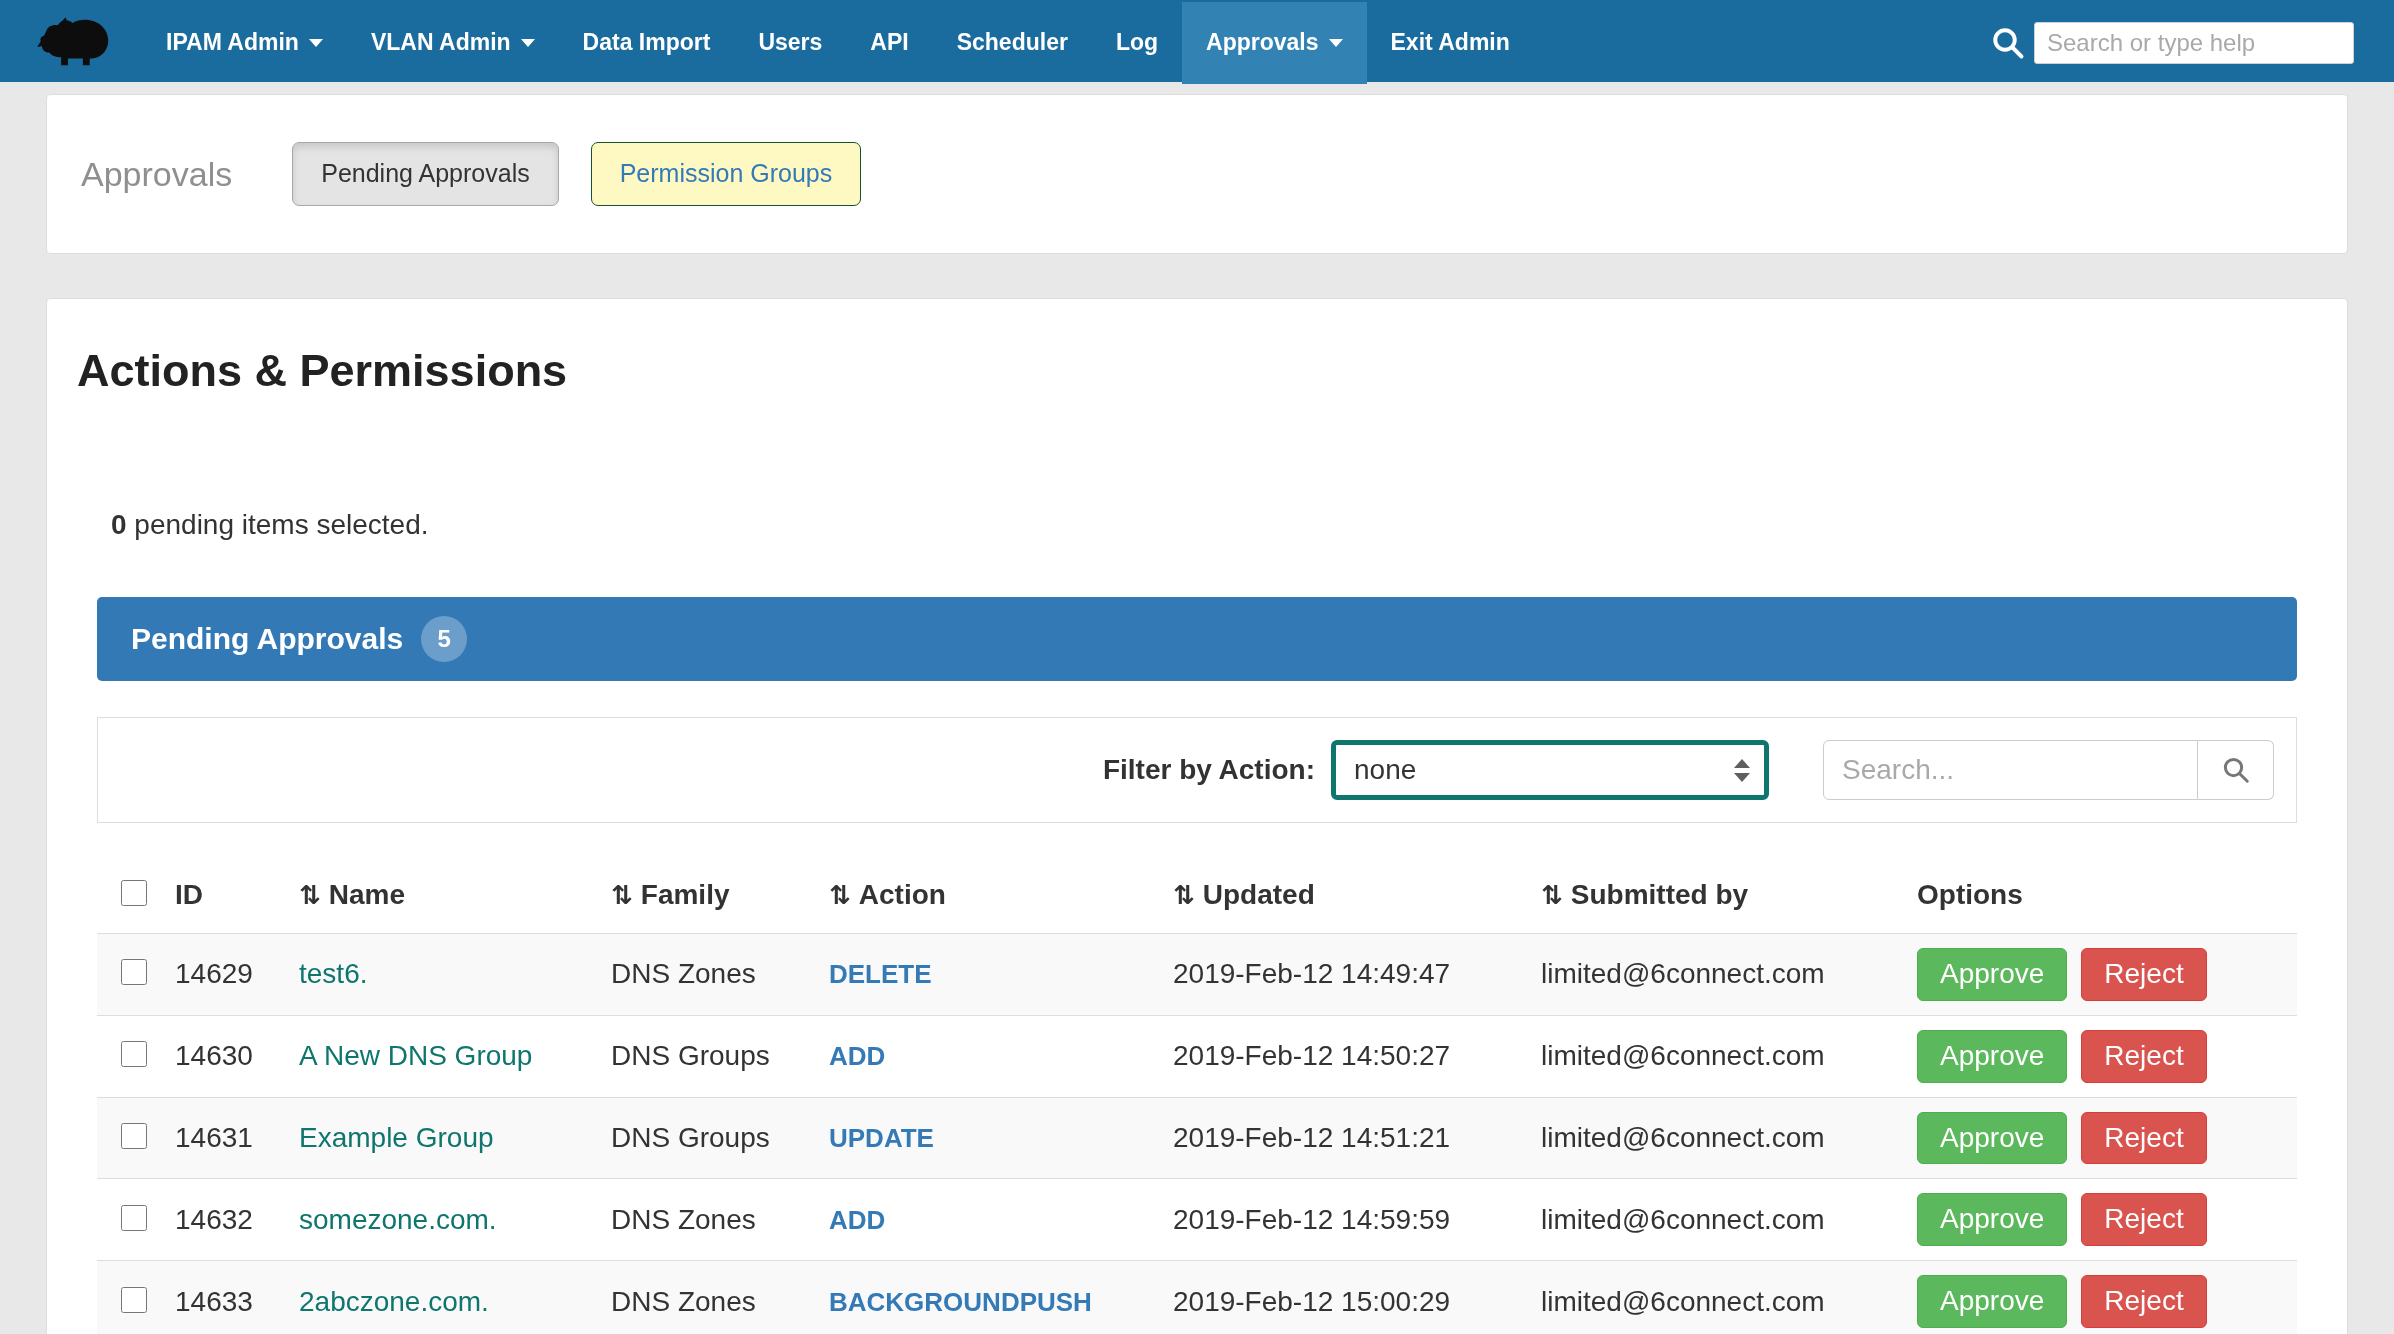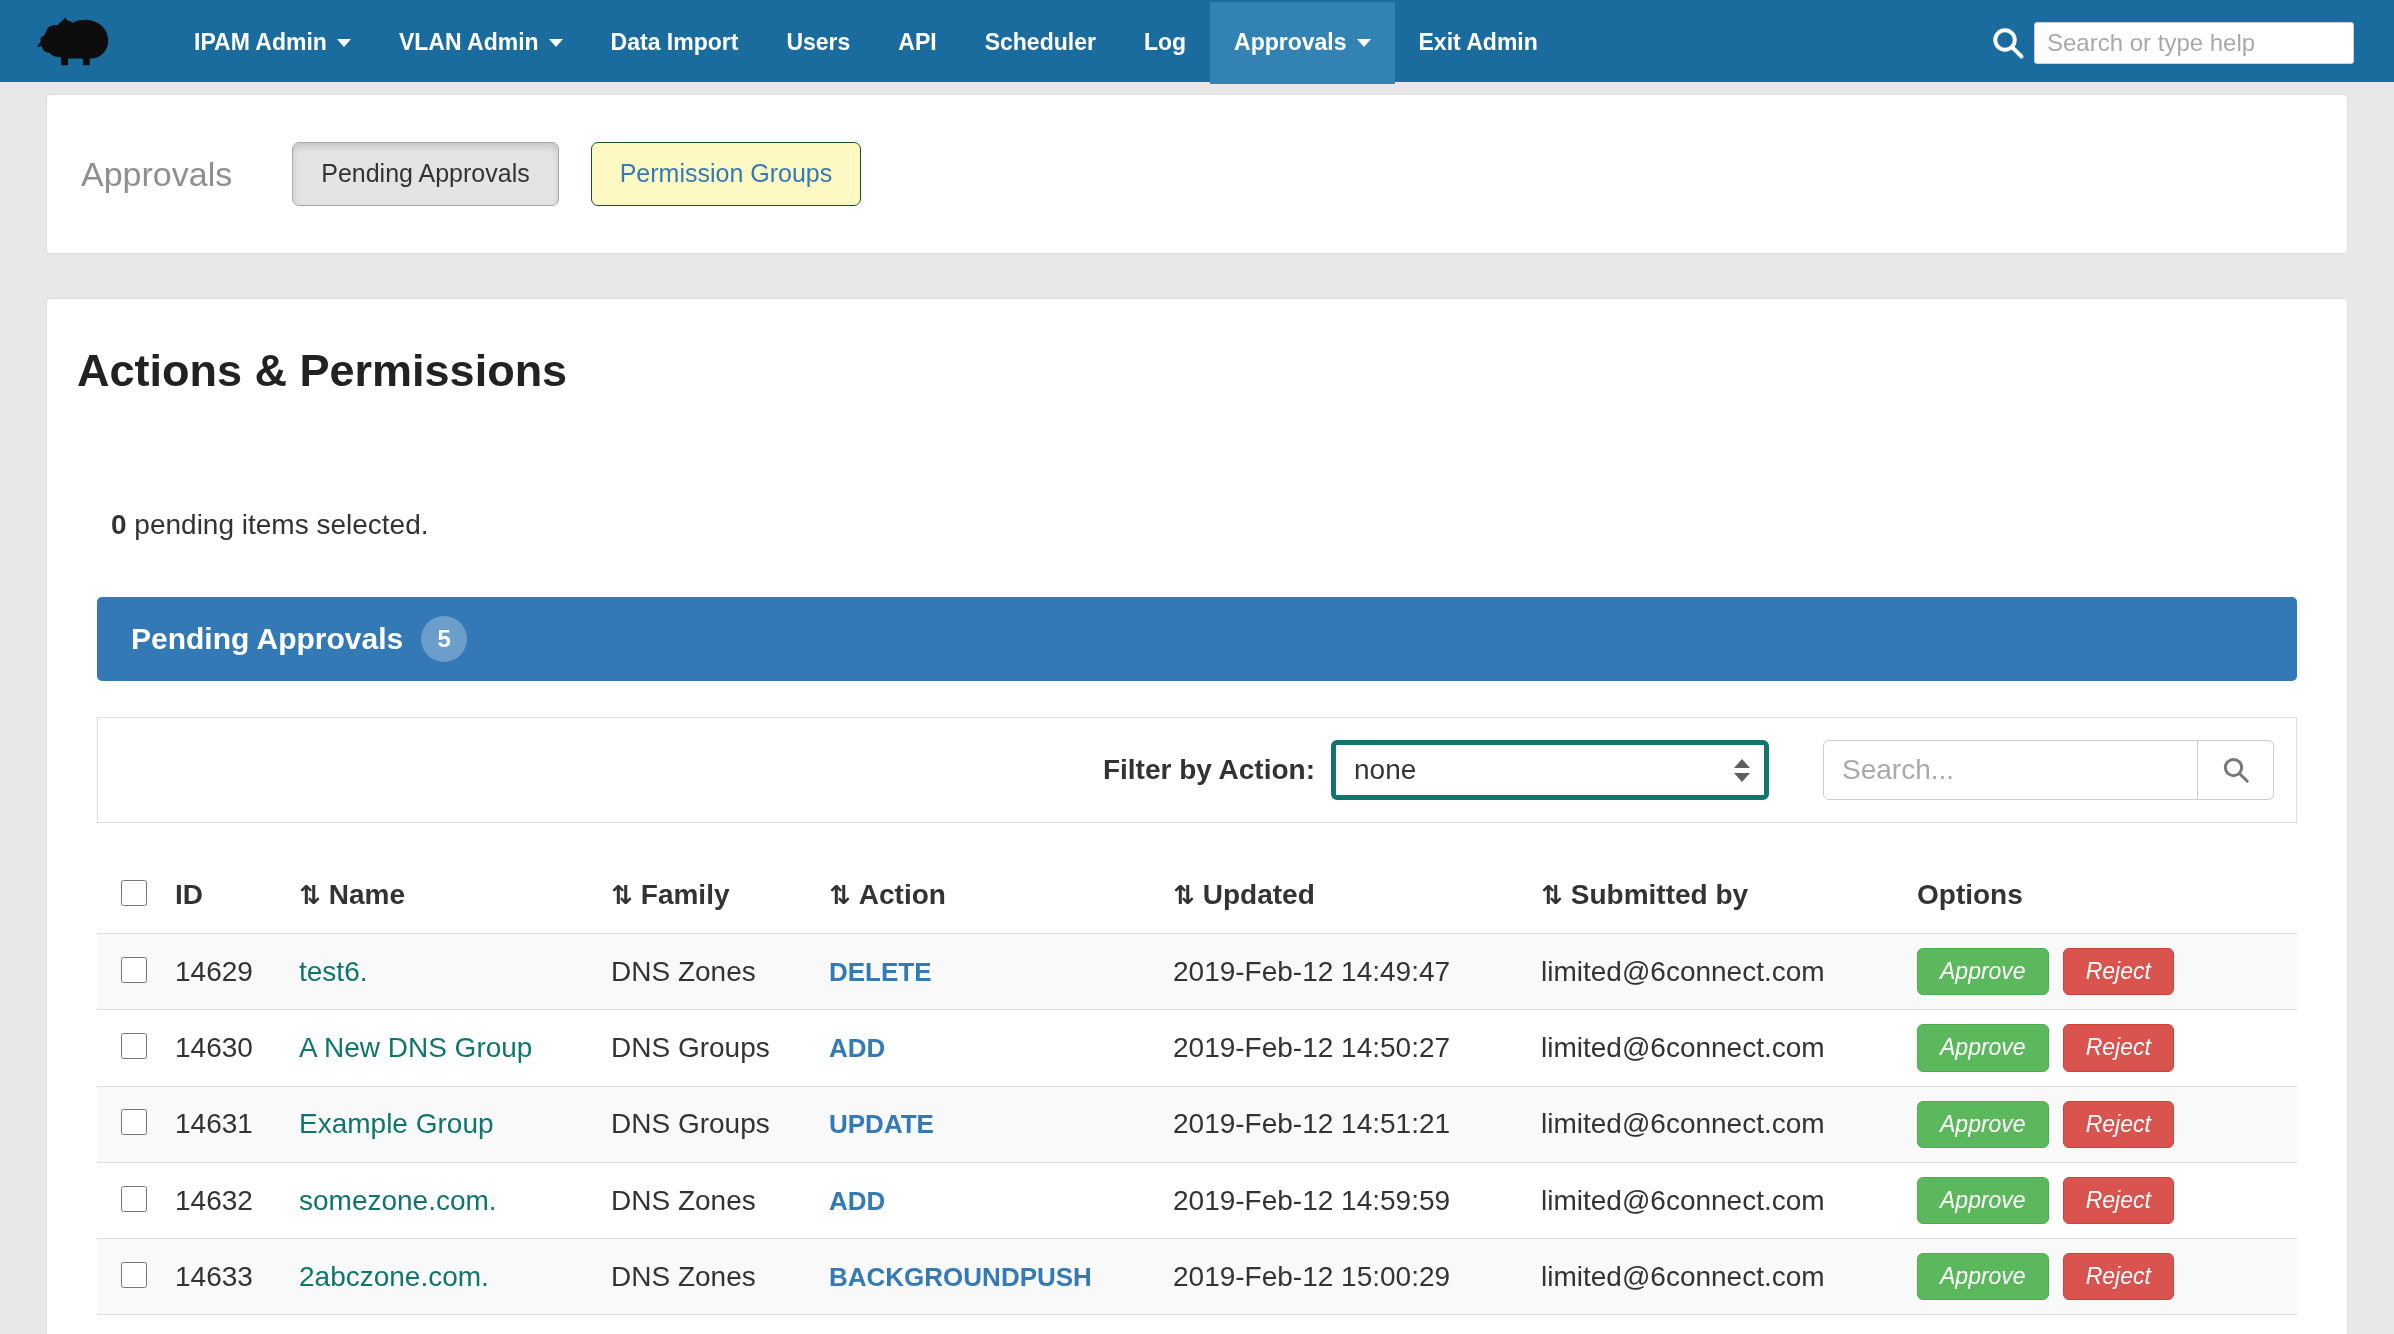--- a/index.html
+++ b/index.html
@@ -6,21 +6,20 @@
   html, body { margin:0; padding:0; background:#e8e8e8; }
   body {
     width:2394px; height:1334px; overflow:hidden;
     font-family:"Liberation Sans","DejaVu Sans",sans-serif; color:#333;
   }
 
   
   .navbar {
     height:82px; background:#1b6c9e; display:flex; align-items:center;
     padding:3px 40px 0 36px;
-    gap:28px;
   }
   .brand { display:flex; align-items:center; margin-right:26px; cursor:pointer; }
   .nav-menu { list-style:none; display:flex; margin:0; padding:0; height:82px; }
   .nav-item {
     display:flex; align-items:center; padding:0 24px; height:82px;
     color:#fff; font-size:23px; font-weight:bold; cursor:pointer; white-space:nowrap;
   }
   .nav-item.active { background:#3283b4; }
   .caret {
     width:0; height:0; margin-left:10px;
@@ -115,22 +114,22 @@
   }
   thead th { border-bottom:1px solid #ddd; font-weight:bold; color:#333; padding-bottom:20px; }
   tbody td { border-bottom:1px solid #ddd; }
   tbody tr:nth-child(odd) { background:#f9f9f9; }
   .cb-col { padding-left:20px; }
   input[type="checkbox"] { width:26px; height:26px; cursor:pointer; }
   .sort-icon { margin-right:8px; font-size:26px; color:#333; cursor:pointer; }
   .name-link { color:#0f766e; text-decoration:none; cursor:pointer; }
   .action-link { color:#337ab7; font-weight:bold; font-size:26px; text-decoration:none; cursor:pointer; }
   .btn {
-    font-size:23px; padding:10px 22px; border-radius:6px; color:#fff;
-    cursor:pointer; font-family:inherit; line-height:1.1;font-style:italic;
+    font-size:28px; padding:10px 22px; border-radius:6px; color:#fff;
+    cursor:pointer; font-family:inherit; line-height:1.1;
   }
   .btn-approve { background:#5cb85c; border:1px solid #4cae4c; }
   .btn-reject  { background:#d9534f; border:1px solid #d43f3a; margin-left:14px; }
 </style>
 </head>
 <body>
 
 <nav class="navbar">
   <div class="brand">
     <svg width="80" height="55" viewBox="0 0 70 48">

